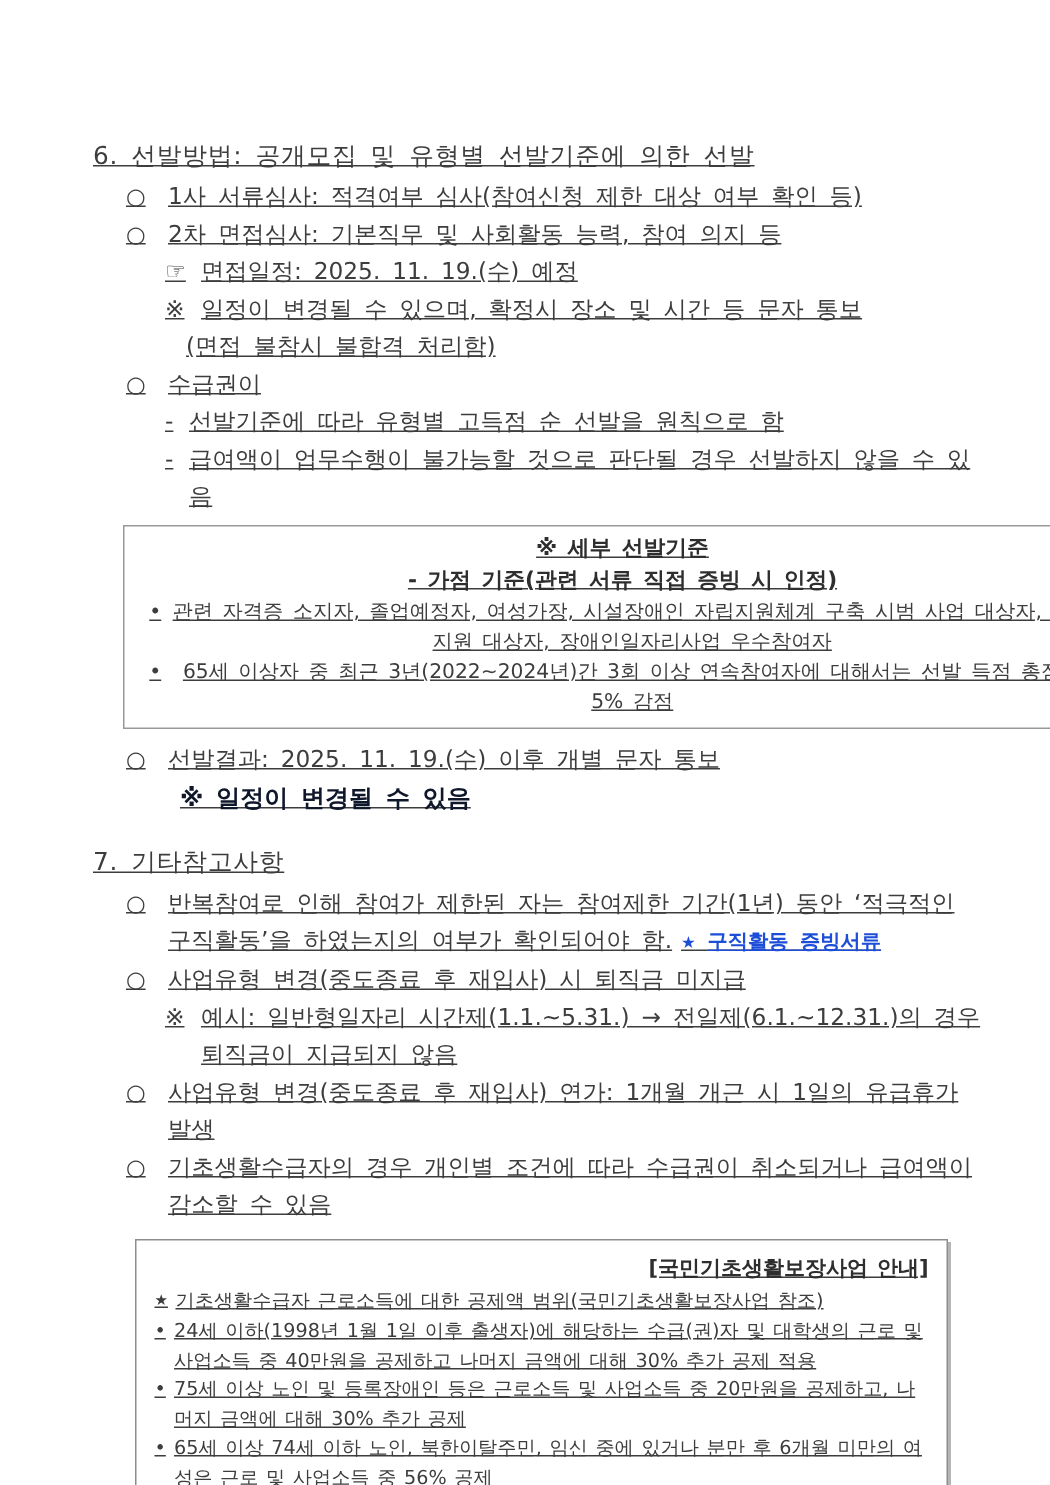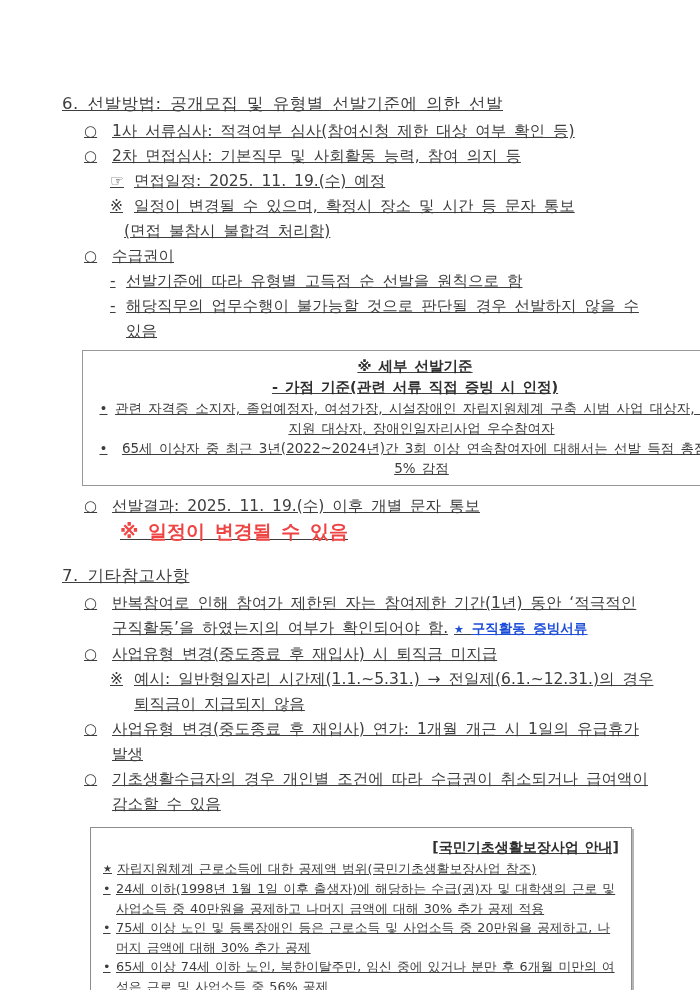--- a/index.html
+++ b/index.html
@@ -29,21 +29,21 @@
     width:664px; margin:6px 0 8px 20px;
     border:1px solid #989898; background:#ffffff;
     padding:5px 12px 7px 14px;
     text-align:center;
   }
   .box1 .bt { font-weight:bold; font-size:14.5px; line-height:21px; color:#2e2e2e; word-spacing:2px; }
   .box1 .brow { display:flex; font-size:13.5px; line-height:20px; word-spacing:2px; }
   .box1 .brow .marker { flex:none; width:13px; }
   .box1 .brow .txt { flex:1; }
   
-  .result-note { font-weight:bold; font-size:19px; color:#ef4444; white-space:nowrap; margin-left:8px; }
+  .result-note { font-weight:bold; font-size:16px; color:#0f172a; white-space:nowrap; margin-left:8px; }
   
   .sec7-heading { margin-top:16px; }
   .doc-link { color:#1d4ed8; font-weight:bold; font-size:13.5px; white-space:nowrap; margin-left:6px; }
   .doc-link .link-star { text-decoration:none; font-size:11px; }
   .doc-link .link-text { text-decoration:underline; }
   
   .box2 {
     width:542px; margin:10px 0 0 28px;
     border:1px solid #8d8d8d; background:#ffffff;
     box-shadow:2px 2px 0 rgba(120,120,120,0.55);
@@ -94,21 +94,21 @@
       <span class="txt">수급권이</span>
     </div>
 
     <div class="row lvl2 dash-row">
       <span class="marker">-</span>
       <span class="txt">선발기준에 따라 유형별 고득점 순 선발을 원칙으로 함</span>
     </div>
 
     <div class="row lvl2 dash-row">
       <span class="marker">-</span>
-      <span class="txt">해당직무의 업무수행이 불가능할 것으로 판단될 경우 선발하지 않을 수 있음</span>
+      <span class="txt">급여액이 업무수행이 불가능할 것으로 판단될 경우 선발하지 않을 수 있음</span>
     </div>
 
     <div class="box1">
       <div class="bt">※ 세부 선발기준</div>
       <div class="bt">- 가점 기준(관련 서류 직접 증빙 시 인정)</div>
       <div class="brow">
         <span class="marker">•</span>
         <span class="txt">관련 자격증 소지자, 졸업예정자, 여성가장, 시설장애인 자립지원체계 구축 시범 사업 대상자, 취업지원 대상자, 장애인일자리사업 우수참여자</span>
       </div>
       <div class="brow">
@@ -150,21 +150,21 @@
 
     <div class="row lvl1">
       <span class="marker circle">○</span>
       <span class="txt">기초생활수급자의 경우 개인별 조건에 따라 수급권이 취소되거나 급여액이 감소할 수 있음</span>
     </div>
 
     <div class="box2">
       <div class="bt">[국민기초생활보장사업 안내]</div>
       <div class="sub">
         <span class="marker">★</span>
-        <span class="txt">자립지원체계 근로소득에 대한 공제액 범위(국민기초생활보장사업 참조)</span>
+        <span class="txt">기초생활수급자 근로소득에 대한 공제액 범위(국민기초생활보장사업 참조)</span>
       </div>
       <div class="brow">
         <span class="marker">•</span>
         <span class="txt">24세 이하(1998년 1월 1일 이후 출생자)에 해당하는 수급(권)자 및 대학생의 근로 및 사업소득 중 40만원을 공제하고 나머지 금액에 대해 30% 추가 공제 적용</span>
       </div>
       <div class="brow">
         <span class="marker">•</span>
         <span class="txt">75세 이상 노인 및 등록장애인 등은 근로소득 및 사업소득 중 20만원을 공제하고, 나머지 금액에 대해 30% 추가 공제</span>
       </div>
       <div class="brow">

